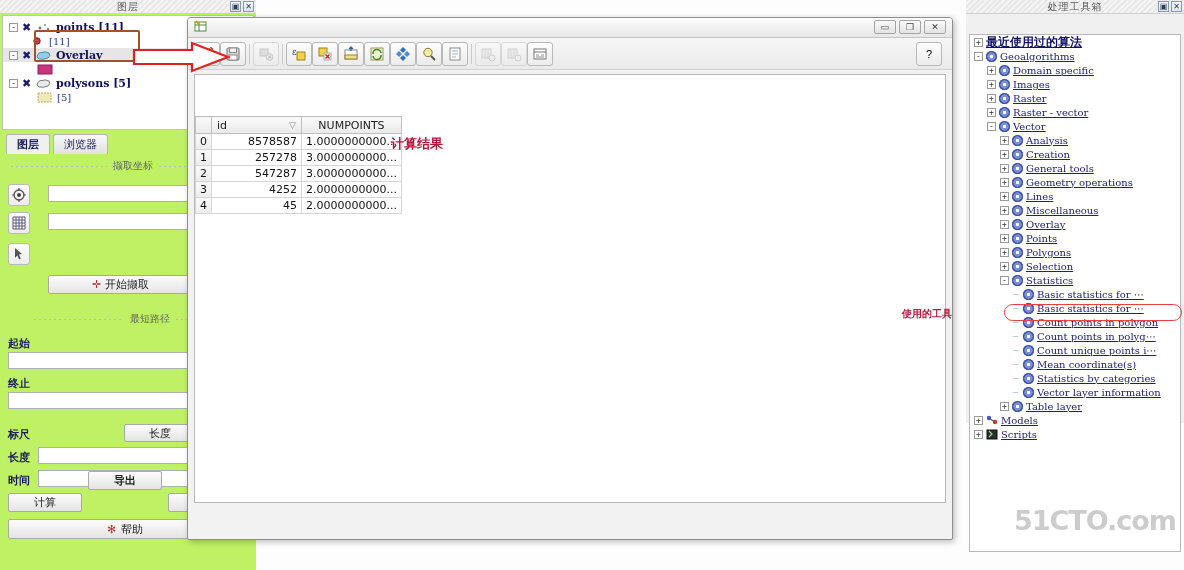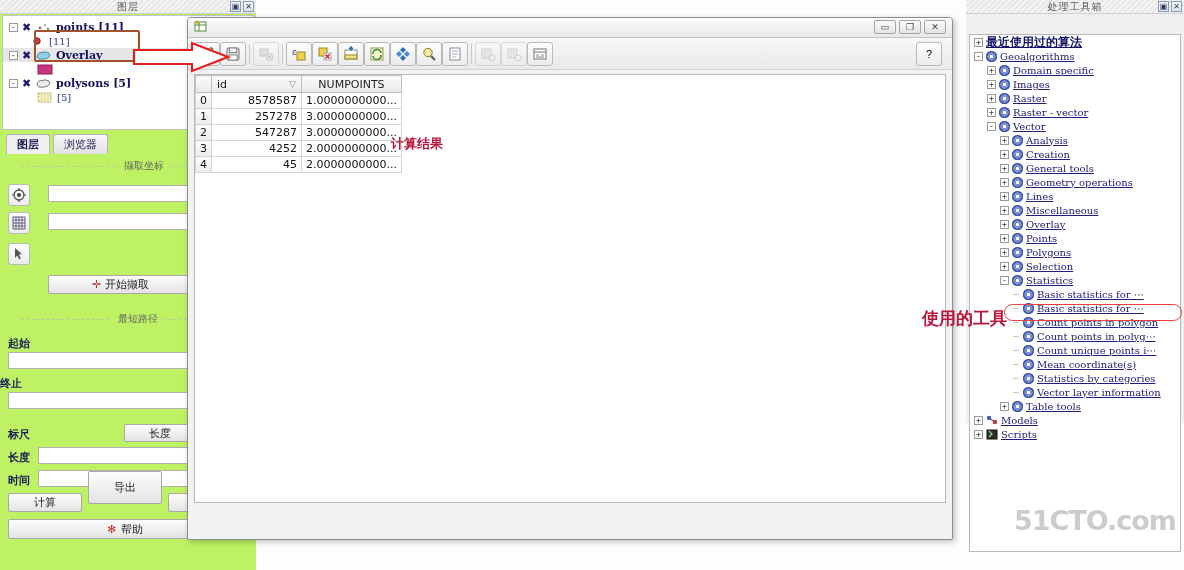--- a/index.html
+++ b/index.html
@@ -138,21 +138,21 @@
   #attr-body {
     position: absolute; left: 6px; top: 56px; right: 6px; bottom: 36px;
     background: #ffffff; border: 1px solid #b8b8b8;
     overflow: hidden;
   }
   #attr-footer {
     position: absolute; left: 0; right: 0; bottom: 0; height: 34px;
     display: flex; align-items: center; padding: 0 8px;
   }
 
-  table.attr { border-collapse: collapse; font-size: 11px; font-family: "DejaVu Sans", sans-serif; }
+  table.attr { border-collapse: collapse; font-size: 11px; font-family: "DejaVu Sans", sans-serif; margin-top: 41px; }
   table.attr th {
     background: linear-gradient(#fbfbfb,#e9e9e9);
     border: 1px solid #c0c0c0;
     font-weight: normal; color: #222;
     height: 17px; padding: 0 5px;
   }
   table.attr td {
     border: 1px solid #d6d6d6;
     height: 16px; padding: 0 4px;
     color: #111;
@@ -279,21 +279,21 @@
         </span>
         <span style="font-family:'DejaVu Serif',serif;font-size:10px;color:#304090;">[5]</span>
       </div>
     </div>
 
     <div style="position:absolute;left:6px;top:134px;display:flex;gap:3px;">
       <div class="tab active">图层</div>
       <div class="tab">浏览器</div>
     </div>
 
-    <div class="dash-hdr" style="left:16px;top:160px;width:256px;">
+    <div class="dash-hdr" style="left:5px;top:160px;width:256px;">
       <span>撷取坐标</span>
     </div>
 
     <div class="toolbtn" style="position:absolute;left:8px;top:184px;width:22px;height:22px;">
       <svg width="14" height="14" viewBox="0 0 14 14">
           <circle cx="7" cy="7" r="5" fill="none" stroke="#555" stroke-width="1.3"></circle>
           <circle cx="7" cy="7" r="2" fill="#444"></circle>
           <path d="M7 0v3M7 11v3M0 7h3M11 7h3" stroke="#555" stroke-width="1.2"></path>
         </svg>
     </div>
@@ -313,41 +313,41 @@
       <svg width="14" height="14" viewBox="0 0 14 14">
           <path d="M3 1l7 6-3 .6 1.8 4-1.7.7L5.3 8.4 3 11z" fill="#555"></path>
         </svg>
     </div>
 
     <div class="btn" style="position:absolute;left:48px;top:275px;width:145px;height:19px;gap:4px;">
       <span style="color:#b03030;font-size:11px;">✛</span>
       <span>开始撷取</span>
     </div>
 
-    <div class="dash-hdr" style="left:4px;top:313px;width:256px;padding-left:12px;">
+    <div class="dash-hdr" style="left:16px;top:313px;width:256px;padding-left:12px;">
       <span>最短路径</span>
     </div>
 
     <div class="lbl" style="position:absolute;left:8px;top:336px;">起始</div>
     <div class="inp" style="position:absolute;left:8px;top:352px;width:185px;"></div>
 
-    <div class="lbl" style="position:absolute;left:0;top:376px;">终止</div>
+    <div class="lbl" style="position:absolute;left:8px;top:376px;">终止</div>
     <div class="inp" style="position:absolute;left:8px;top:392px;width:185px;"></div>
 
     <div class="lbl" style="position:absolute;left:8px;top:427px;">标尺</div>
     <div class="btn" style="position:absolute;left:124px;top:424px;width:72px;height:18px;">长度</div>
 
     <div class="lbl" style="position:absolute;left:8px;top:450px;">长度</div>
     <div class="inp" style="position:absolute;left:38px;top:447px;width:158px;"></div>
 
     <div class="lbl" style="position:absolute;left:8px;top:473px;">时间</div>
     <div class="inp" style="position:absolute;left:38px;top:470px;width:158px;"></div>
 
     <div class="btn" style="position:absolute;left:8px;top:493px;width:74px;height:19px;">计算</div>
-    <div class="btn" style="position:absolute;left:88px;top:471px;width:74px;height:33px;">导出</div>
+    <div class="btn" style="position:absolute;left:88px;top:471px;width:74px;height:19px;font-weight:bold;">导出</div>
     <div class="btn" style="position:absolute;left:168px;top:493px;width:74px;height:19px;"></div>
 
     <div class="btn" style="position:absolute;left:8px;top:519px;width:234px;height:20px;gap:5px;">
       <span style="color:#c03030;">✻</span>
       <span>帮助</span>
     </div>
   </div>
 
   <div id="attr-win">
 
@@ -645,21 +645,21 @@
           <span class="aname">Statistics by categories</span>
         </div>
         <div class="arow" style="padding-left: 43px;">
           <span class="dots">–</span>
           <span class="gear"></span>
           <span class="aname">Vector layer information</span>
         </div>
         <div class="arow" style="padding-left: 30px;">
           <span class="exp">+</span>
           <span class="gear"></span>
-          <span class="aname">Table tools</span>
+          <span class="aname">Table layer</span>
         </div>
         <div class="arow" style="padding-left: 4px;">
           <span class="exp">+</span>
           <span style="width: 12px; height: 11px; margin-right: 3px;"><svg width="12" height="11" viewBox="0 0 12 11">
               <circle cx="3" cy="3" r="2.2" fill="#3a5ac0"></circle>
               <circle cx="9" cy="7" r="2.2" fill="#c03a3a"></circle>
               <path d="M4.5 4.2L7.5 6" stroke="#555" stroke-width="1.2"></path>
             </svg></span>
           <span class="aname">Models</span>
         </div>
@@ -674,20 +674,20 @@
       </div>
 
   </div>
 
   <div class="anno-rect" style="left:34px;top:30px;width:106px;height:32px;"></div>
 
   <svg style="position:absolute;left:132px;top:40px;" width="118" height="34">
     <path d="M2 10 L60 10 L60 3 L96 17 L60 31 L60 24 L2 24 Z" fill="#ffffff" stroke="#e41f1f" stroke-width="2.2"></path>
   </svg>
 
-  <div class="anno-text" style="left:922px;top:307px;font-size:17px;">使用的工具</div>
+  <div class="anno-text" style="left:902px;top:307px;font-size:10px;">使用的工具</div>
   <div class="anno-rect red" style="left:1004px;top:304px;width:178px;height:17px;"></div>
 
   <div id="watermark">
     <div id="wm1">51CTO.com</div>
   </div>
 
 </div>
 
 </body></html>

